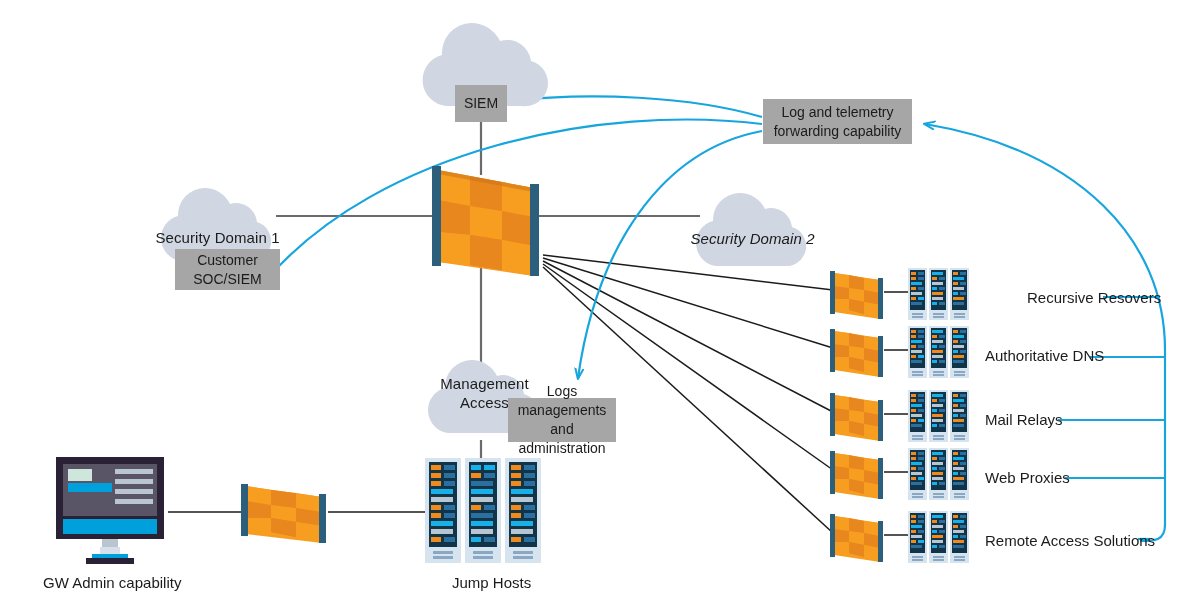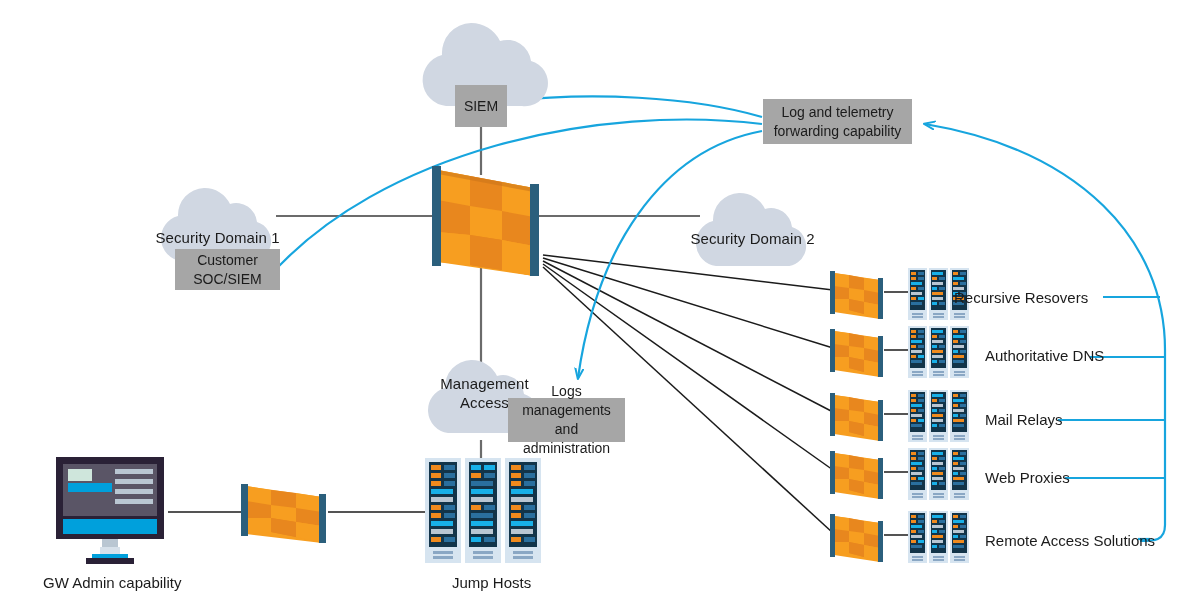--- a/index.html
+++ b/index.html
@@ -83,50 +83,50 @@
   <div class="cloud-label" style="left:145px;top:228px;width:145px;">
     <div>Security Domain 1</div>
   </div>
 
   <div class="svgholder" style="left:680px;top:180px;">
     <svg width="145" height="95" viewBox="0 0 145 95">
       <path d="M36,86 a23,23 0 0 1 -3,-45 a27,27 0 0 1 26,-28 a28,28 0 0 1 26,16 a21,21 0 0 1 27,18
                a20,20 0 0 1 -8,39 z" fill="#d0d7e2"></path>
     </svg>
   </div>
-  <div class="cloud-label" style="left:680px;top:229px;width:145px;">
+  <div class="cloud-label" style="left:680px;top:229px;width:145px;font-style:italic;">
     <div>Security Domain 2</div>
   </div>
 
   <div class="svgholder" style="left:412px;top:347px;">
     <svg width="145" height="95" viewBox="0 0 145 95">
       <path d="M36,86 a23,23 0 0 1 -3,-45 a27,27 0 0 1 26,-28 a28,28 0 0 1 26,16 a21,21 0 0 1 27,18
                a20,20 0 0 1 -8,39 z" fill="#d0d7e2"></path>
     </svg>
   </div>
   <div class="cloud-label" style="left:412px;top:374px;width:145px;">
     <div>Management</div>
     <div>Access</div>
   </div>
 
-  <div class="graybox" style="left:455px;top:85px;width:52px;height:42px;">
+  <div class="graybox" style="left:455px;top:85px;width:52px;height:37px;">
     <span>SIEM</span>
   </div>
 
   <div class="graybox" style="left:175px;top:249px;width:105px;height:41px;">
     <span>Customer</span>
     <span>SOC/SIEM</span>
   </div>
 
   <div class="graybox" style="left:763px;top:99px;width:149px;height:45px;">
     <span>Log and telemetry</span>
     <span>forwarding capability</span>
   </div>
 
-  <div class="graybox" style="left:508px;top:398px;width:117px;height:44px;">
+  <div class="graybox" style="left:508px;top:398px;width:108px;height:44px;">
     <span>Logs managements</span>
     <span>and administration</span>
   </div>
 
   <div class="svgholder" style="left:424px;top:158px;">
     <svg width="124" height="118" viewBox="0 0 124 118">
       <g>
         <polygon points="14,12 110,30 110,118 14,104" fill="#f79e20"></polygon>
         <polygon points="14,12 46,18 46,107 14,104" fill="#f79e20"></polygon>
         <polygon points="46,18 78,24 78,112 46,107" fill="#e8871e"></polygon>
@@ -202,21 +202,21 @@
         <rect x="45" y="19" width="11" height="3" fill="#b9c6d2"></rect>
         <rect x="45" y="24" width="5" height="3" fill="#18b0e8"></rect>
           <rect x="52" y="24" width="6" height="3" fill="#2a6f9e"></rect>
         <rect x="45" y="29" width="11" height="3" fill="#f08a1d"></rect>
         <rect x="45" y="34" width="11" height="3" fill="#2a6f9e"></rect>
         <rect x="46" y="45" width="11" height="2" fill="#8aa7c4"></rect>
           <rect x="46" y="48" width="11" height="2" fill="#8aa7c4"></rect>
       </g>
     </svg>
   </div>
-  <div class="plain-label" style="left:954px;top:288px;text-align:right;">Recursive Resovers</div>
+  <div class="plain-label" style="left:1027px;top:288px;text-align:right;">Recursive Resovers</div>
 
   <div class="svgholder" style="left:828px;top:327px;">
     <svg width="58" height="50" viewBox="0 0 58 50">
       <polygon points="6,4 52,11 52,50 6,43" fill="#f79e20"></polygon>
       <polygon points="6,4 21,6 21,41 6,43" fill="#f79e20"></polygon>
       <polygon points="21,6 36,9 36,45 21,41" fill="#e8871e"></polygon>
       <polygon points="36,9 52,11 52,50 36,45" fill="#f79e20"></polygon>
       <polygon points="6,17 21,19 21,30 6,30" fill="#e8871e"></polygon>
       <polygon points="21,19 36,21 36,33 21,30" fill="#f79e20"></polygon>
       <polygon points="36,21 52,24 52,36 36,33" fill="#e8871e"></polygon>

